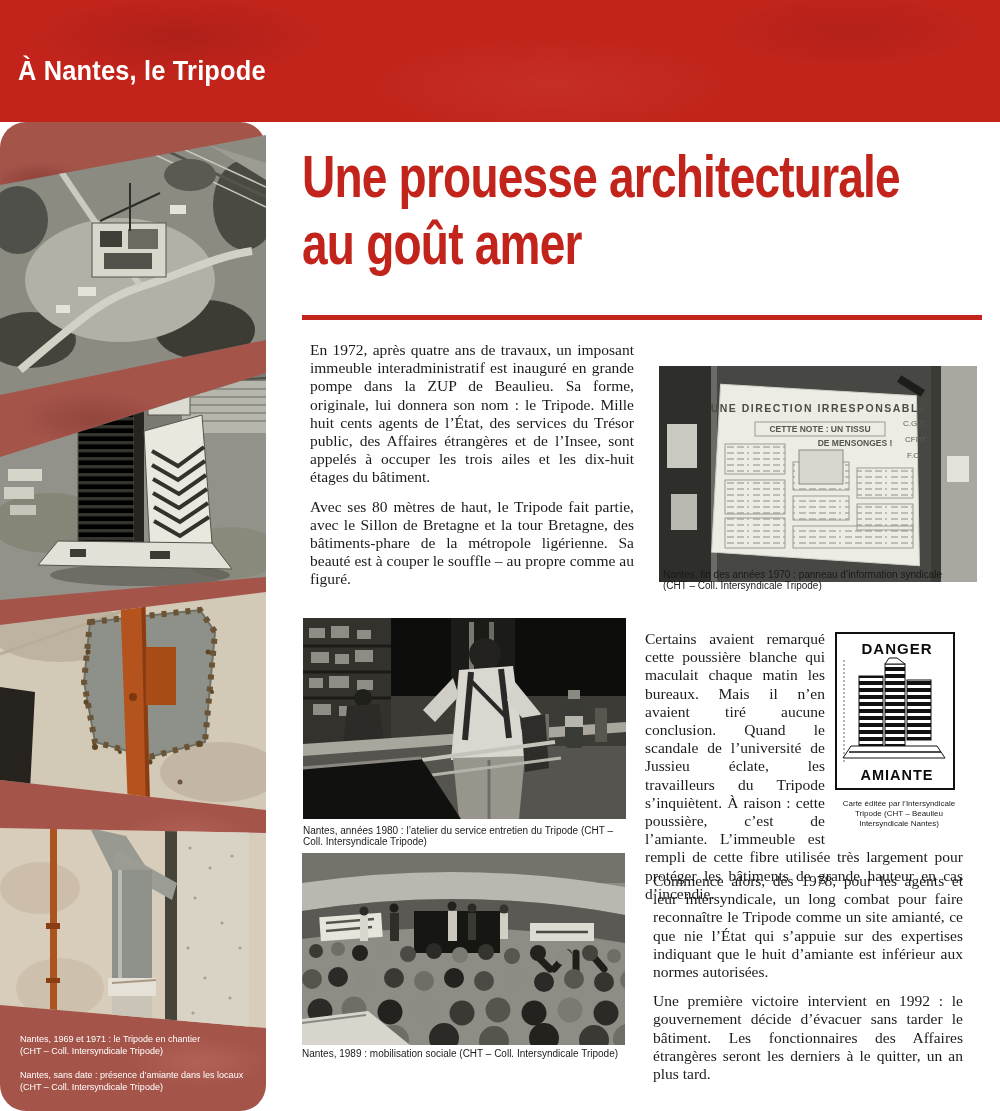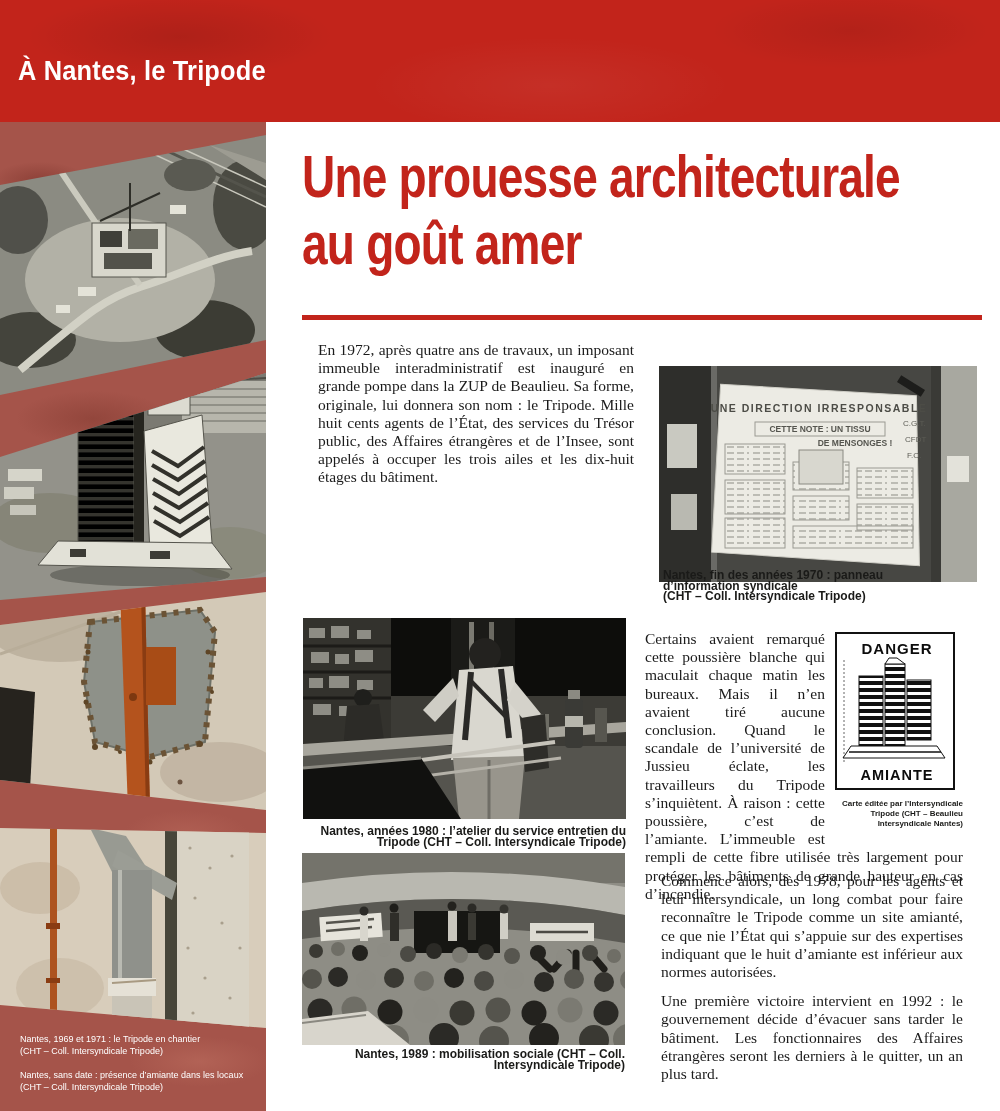--- a/index.html
+++ b/index.html
@@ -18,52 +18,52 @@
   
   .left-col{position:absolute;left:0;top:122px;width:266px;height:989px;background-color:#a5544a;
     background-image:
       radial-gradient(70px 28px at 15% 6%,  rgba(120,48,40,.55), transparent 70%),
       radial-gradient(90px 36px at 65% 12%, rgba(190,110,95,.45), transparent 70%),
       radial-gradient(110px 40px at 35% 30%, rgba(128,56,46,.5), transparent 70%),
       radial-gradient(80px 30px at 80% 44%, rgba(198,120,104,.4), transparent 70%),
       radial-gradient(120px 44px at 25% 60%, rgba(132,58,48,.5), transparent 70%),
       radial-gradient(90px 34px at 70% 72%, rgba(188,108,94,.45), transparent 70%),
       radial-gradient(120px 40px at 30% 86%, rgba(124,52,44,.5), transparent 70%),
-      radial-gradient(100px 36px at 75% 95%, rgba(196,118,102,.42), transparent 70%);}
+      radial-gradient(100px 36px at 75% 95%, rgba(196,118,102,.42), transparent 70%); border-radius: 26px;}
   .ph{position:absolute;left:0;width:266px;overflow:hidden}
   .ph svg{display:block}
   .p1{top:13px;height:260px;clip-path:polygon(0 50px,266px 0,266px 205px,0 260px)}
   .p2{top:251px;height:227px;clip-path:polygon(0 84px,266px 0,266px 204px,0 227px)}
   .p3{top:470px;height:218px;clip-path:polygon(0 33px,266px 0,266px 218px,0 188px)}
   .p4{top:706px;height:200px;clip-path:polygon(0 0,266px 5px,266px 200px,0 177px)}
   .left-captions{position:absolute;left:20px;top:912px;width:238px;color:#fff;font-size:9px;line-height:11.5px}
   .left-captions .grp{margin-bottom:13px}
 
   
   .headline{position:absolute;left:302px;top:144px;margin:0;color:#c2241b;font-weight:700;
     font-size:59px;line-height:67px;letter-spacing:-1px;transform:scaleX(.78);
     transform-origin:left top;white-space:nowrap}
   .rule{position:absolute;left:302px;top:315px;width:680px;height:5px;background:#c2241b}
 
   
   .serifcol{position:absolute;color:#1b1b1b;font-family:"Liberation Serif","DejaVu Serif",serif;
     font-size:15.5px;line-height:18.2px;text-align:justify}
-  .serifcol p{margin:0 0 11px 16px}
+  .serifcol p{margin:0 0 11px 8px}
   .t1{left:302px;top:341px;width:332px}
   .t2{left:645px;top:630px;width:318px}
   .t3{left:645px;top:872px;width:318px}
 
   
   .fig{position:absolute;overflow:hidden}
-  .cap{position:absolute;color:#1a1a18;font-size:12px;line-height:10.5px;font-weight:700}
-  .cap.center{text-align:right}
+  .cap{position:absolute;color:#1a1a18;font-size:10px;line-height:10.5px;font-weight:400}
+  .cap.center{text-align:left}
 
   
   .card-float{float:right;width:128px;margin:2px 0 6px 10px;font-family:"Liberation Sans",sans-serif}
-  .card-cap{margin-top:5px;font-size:8px;line-height:10px;font-weight:700;color:#1a1a18;text-align:right}
+  .card-cap{margin-top:5px;font-size:8px;line-height:10px;font-weight:400;color:#1a1a18;text-align:center}
 </style>
 </head>
 <body>
 
 <div>
 
   <header class="banner">
     <h1>À Nantes, le Tripode</h1>
   </header>
 
@@ -213,20 +213,21 @@
   </aside>
 
   <h2 class="headline">
     <div>Une prouesse architecturale</div>
     <div>au goût amer</div>
   </h2>
   <div class="rule"></div>
 
   <section class="serifcol t1">
     <p>En 1972, après quatre ans de travaux, un imposant immeuble interadministratif est inauguré en grande pompe dans la ZUP de Beaulieu. Sa forme, originale, lui donnera son nom : le Tripode. Mille huit cents agents de l’État, des services du Trésor public, des Affaires étrangères et de l’Insee, sont appelés à occuper les trois ailes et les dix-huit étages du bâtiment.</p>
+    <p>Avec ses 80 mètres de haut, le Tripode fait partie, avec le Sillon de Bretagne et la tour Bretagne, des bâtiments-phare de la métropole ligérienne. Sa beauté est à couper le souffle – au propre comme au figuré.</p>
   </section>
 
   <figure class="fig" style="left:643px;top:350px;width:318px;height:216px;margin:16px">
     <svg width="318" height="216" viewBox="0 0 318 216">
       <defs>
         <pattern id="scr" width="46" height="6" patternUnits="userSpaceOnUse">
           <line x1="2" y1="3" x2="44" y2="3" stroke="#8d8d85" stroke-width="1" stroke-dasharray="7 3"></line>
         </pattern>
       </defs>
       <rect width="318" height="216" fill="#474743"></rect>

